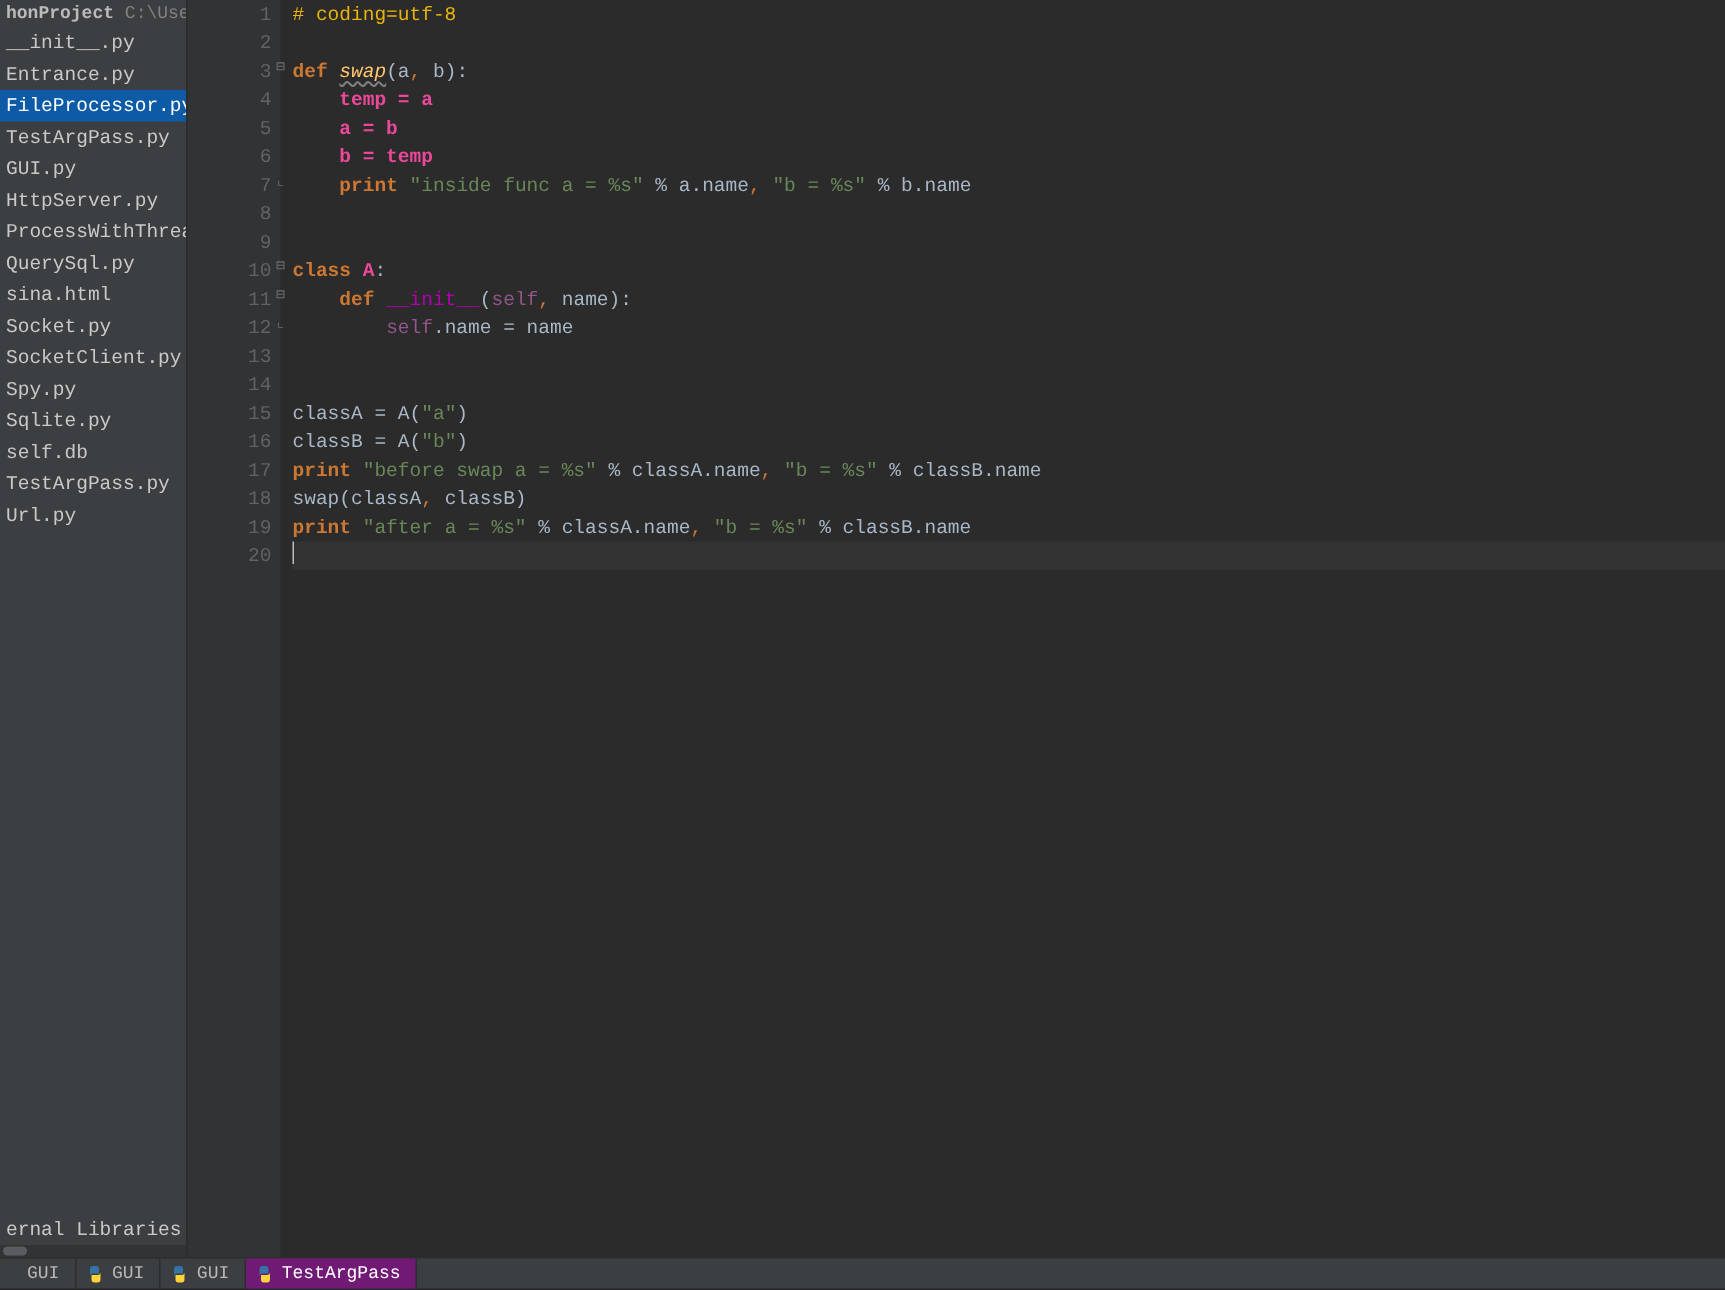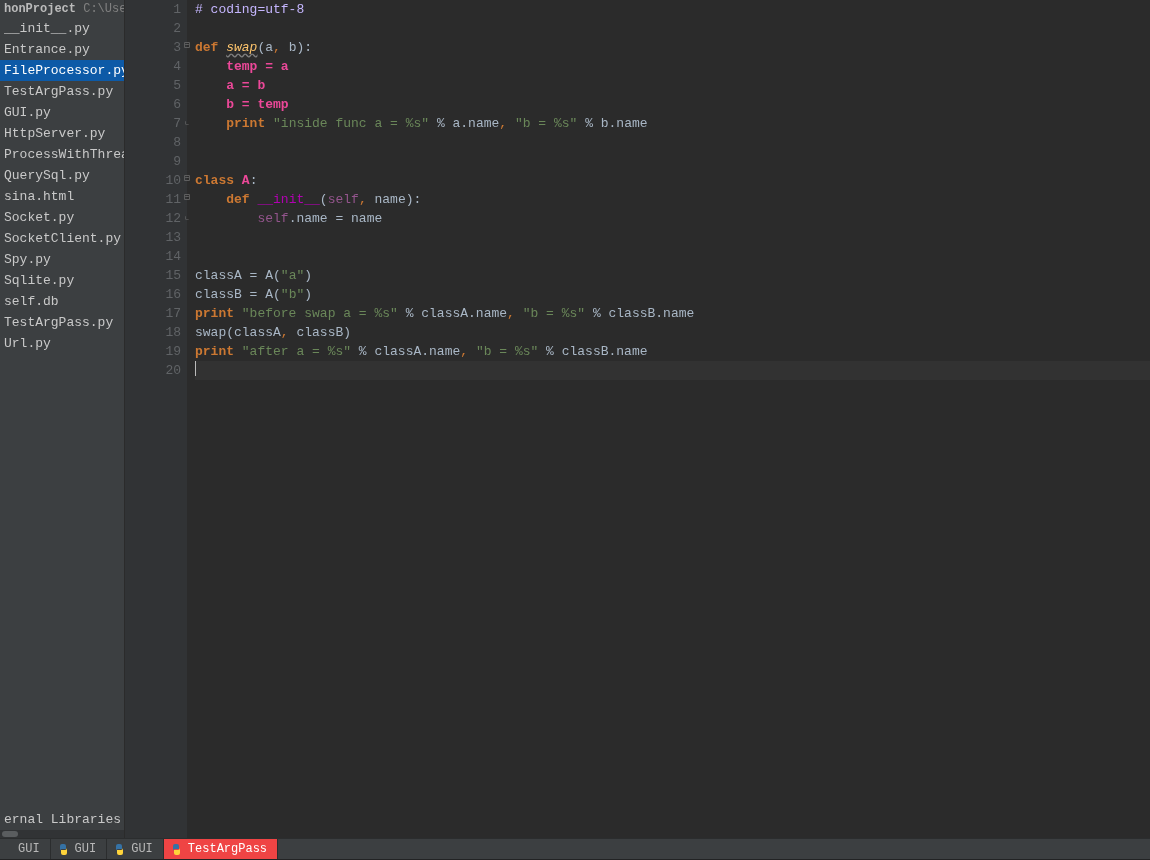--- a/index.html
+++ b/index.html
@@ -78,21 +78,21 @@
   }
   .code {
     flex: 1 1 auto;
     padding-left: 8px;
     font-size: 13px;
     line-height: 19px;
     white-space: pre;
   }
   .code-line { height: 19px; }
   .code-line.current { background: #323232; }
-  .tok-comment { color: #c4b5fd; }
+  .tok-comment { color: #eab308; }
   .tok-keyword { color: #cc7832; font-weight: bold; }
   .tok-def { color: #ffc66d; font-style: italic; }
   .tok-dunder { color: #b200b2; }
   .tok-param-self { color: #94558d; }
   .tok-paren { color: #a9b7c6; }
   .tok-comma { color: #cc7832; }
   .tok-str { color: #6a8759; }
   .tok-ident { color: #ec4899; font-weight: bold; }
   .underline-wave {
     text-decoration: underline wavy #808080;
@@ -118,21 +118,21 @@
     display: flex; align-items: center;
     padding: 0 10px 0 6px;
     border-right: 1px solid #2b2d2e;
     color: #b8b8b8;
     gap: 5px;
     cursor: default;
   }
   .console-tab .py-icon {
     width: 13px; height: 13px; display:inline-block;
   }
-  .console-tab.active { background: #ef4444; color: #ffffff; }
+  .console-tab.active { background: #701a75; color: #ffffff; }
   .console {
     flex: 0 0 252px;
     background: #2b2b2b;
     padding: 6px 10px;
     font-size: 13px;
     line-height: 17px;
     white-space: pre;
     color: #bdbdbd;
   }
 </style>

